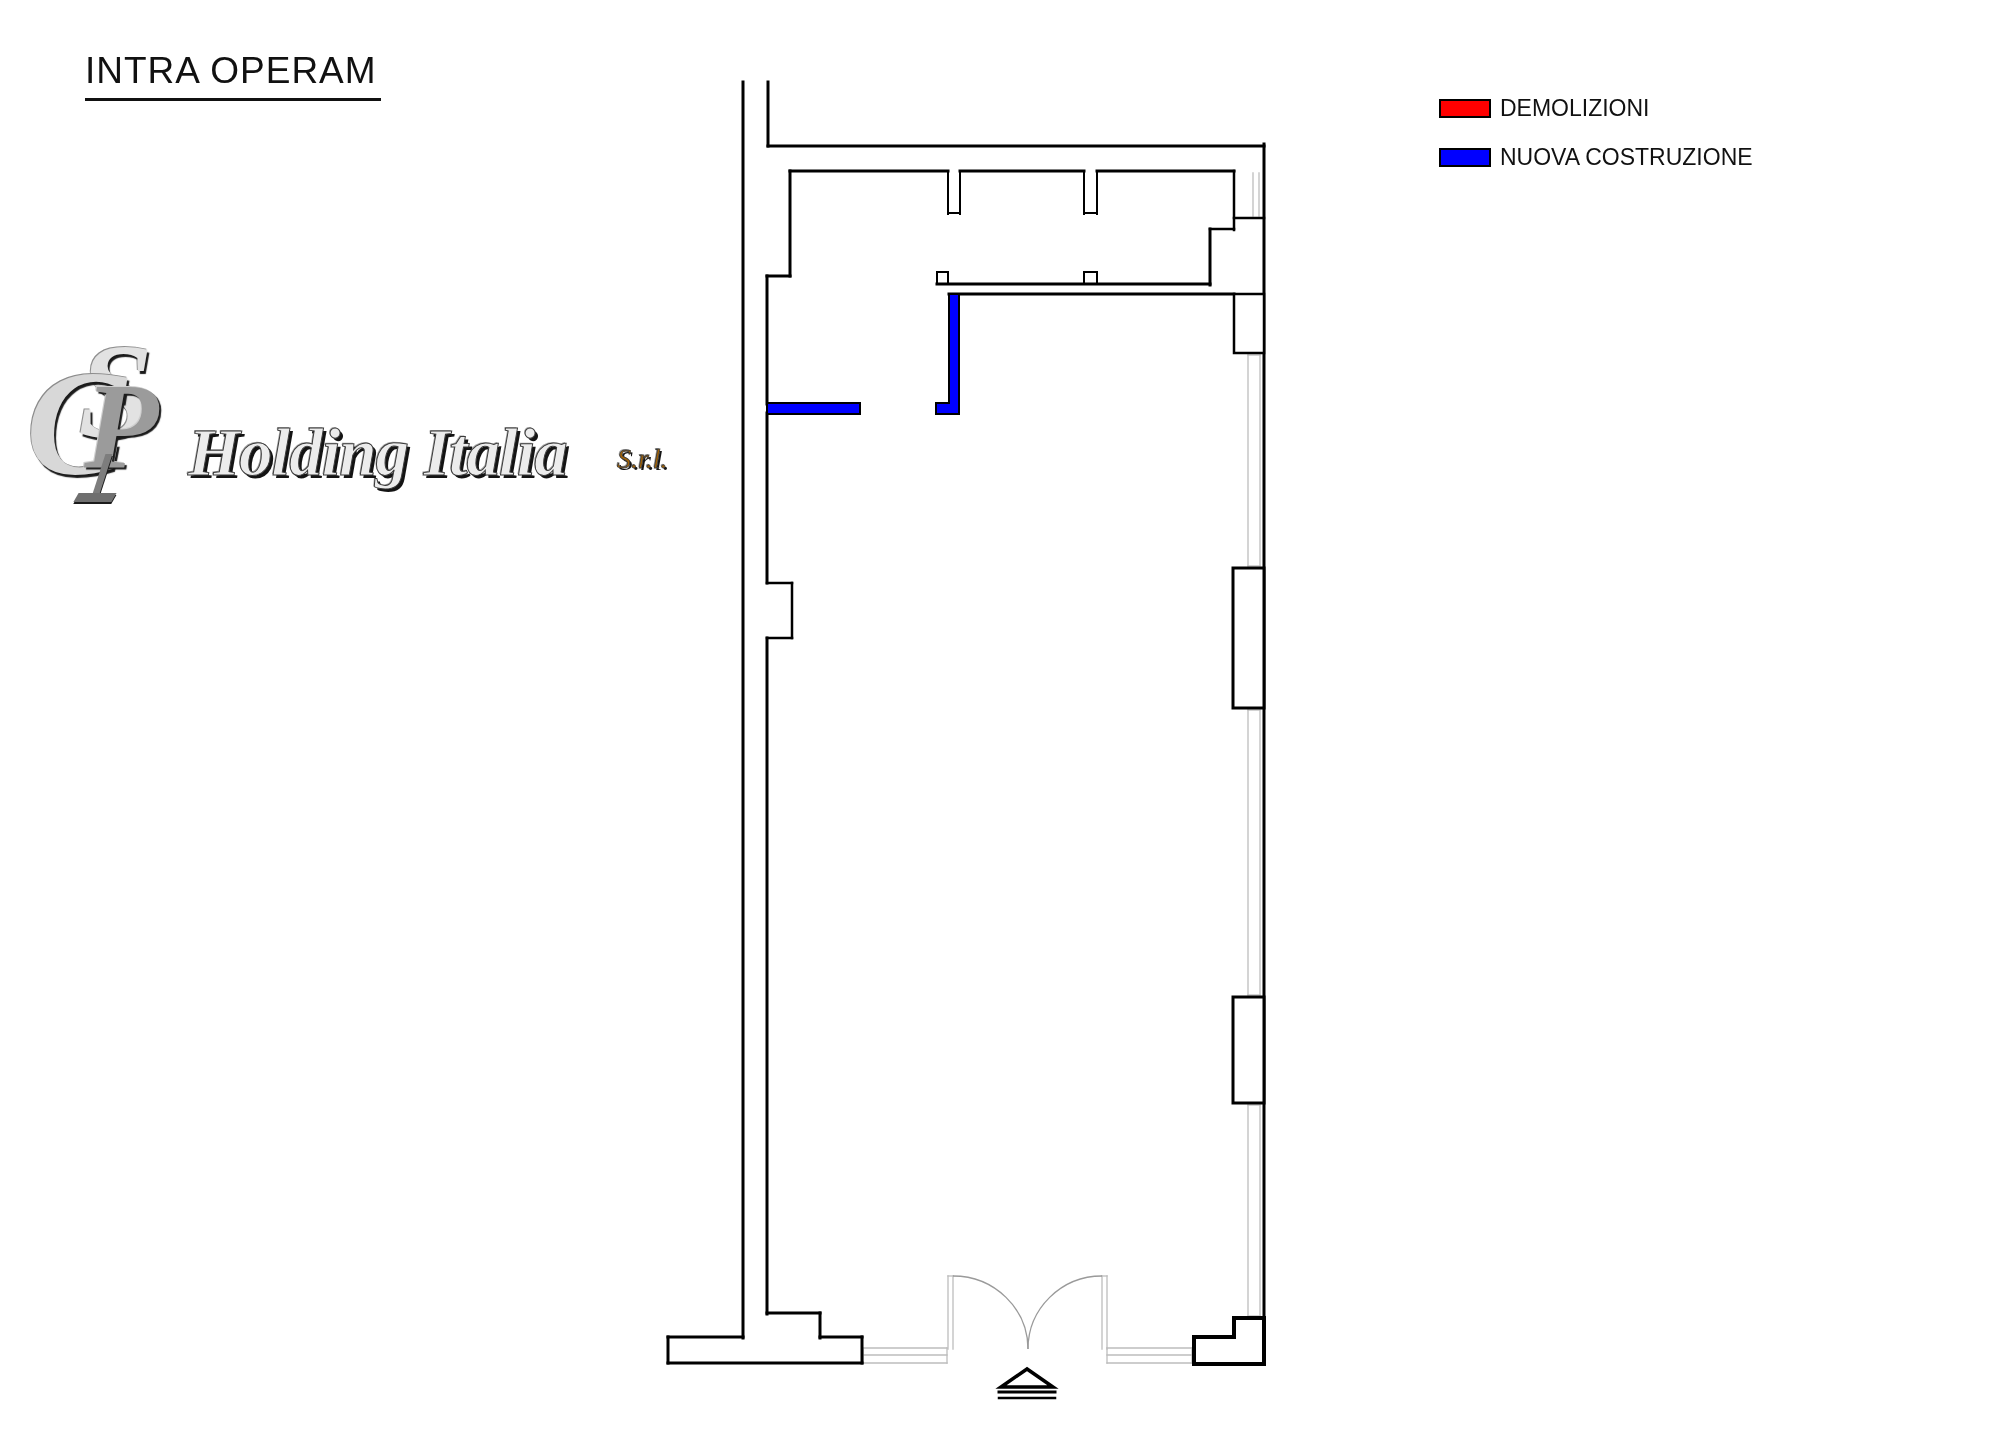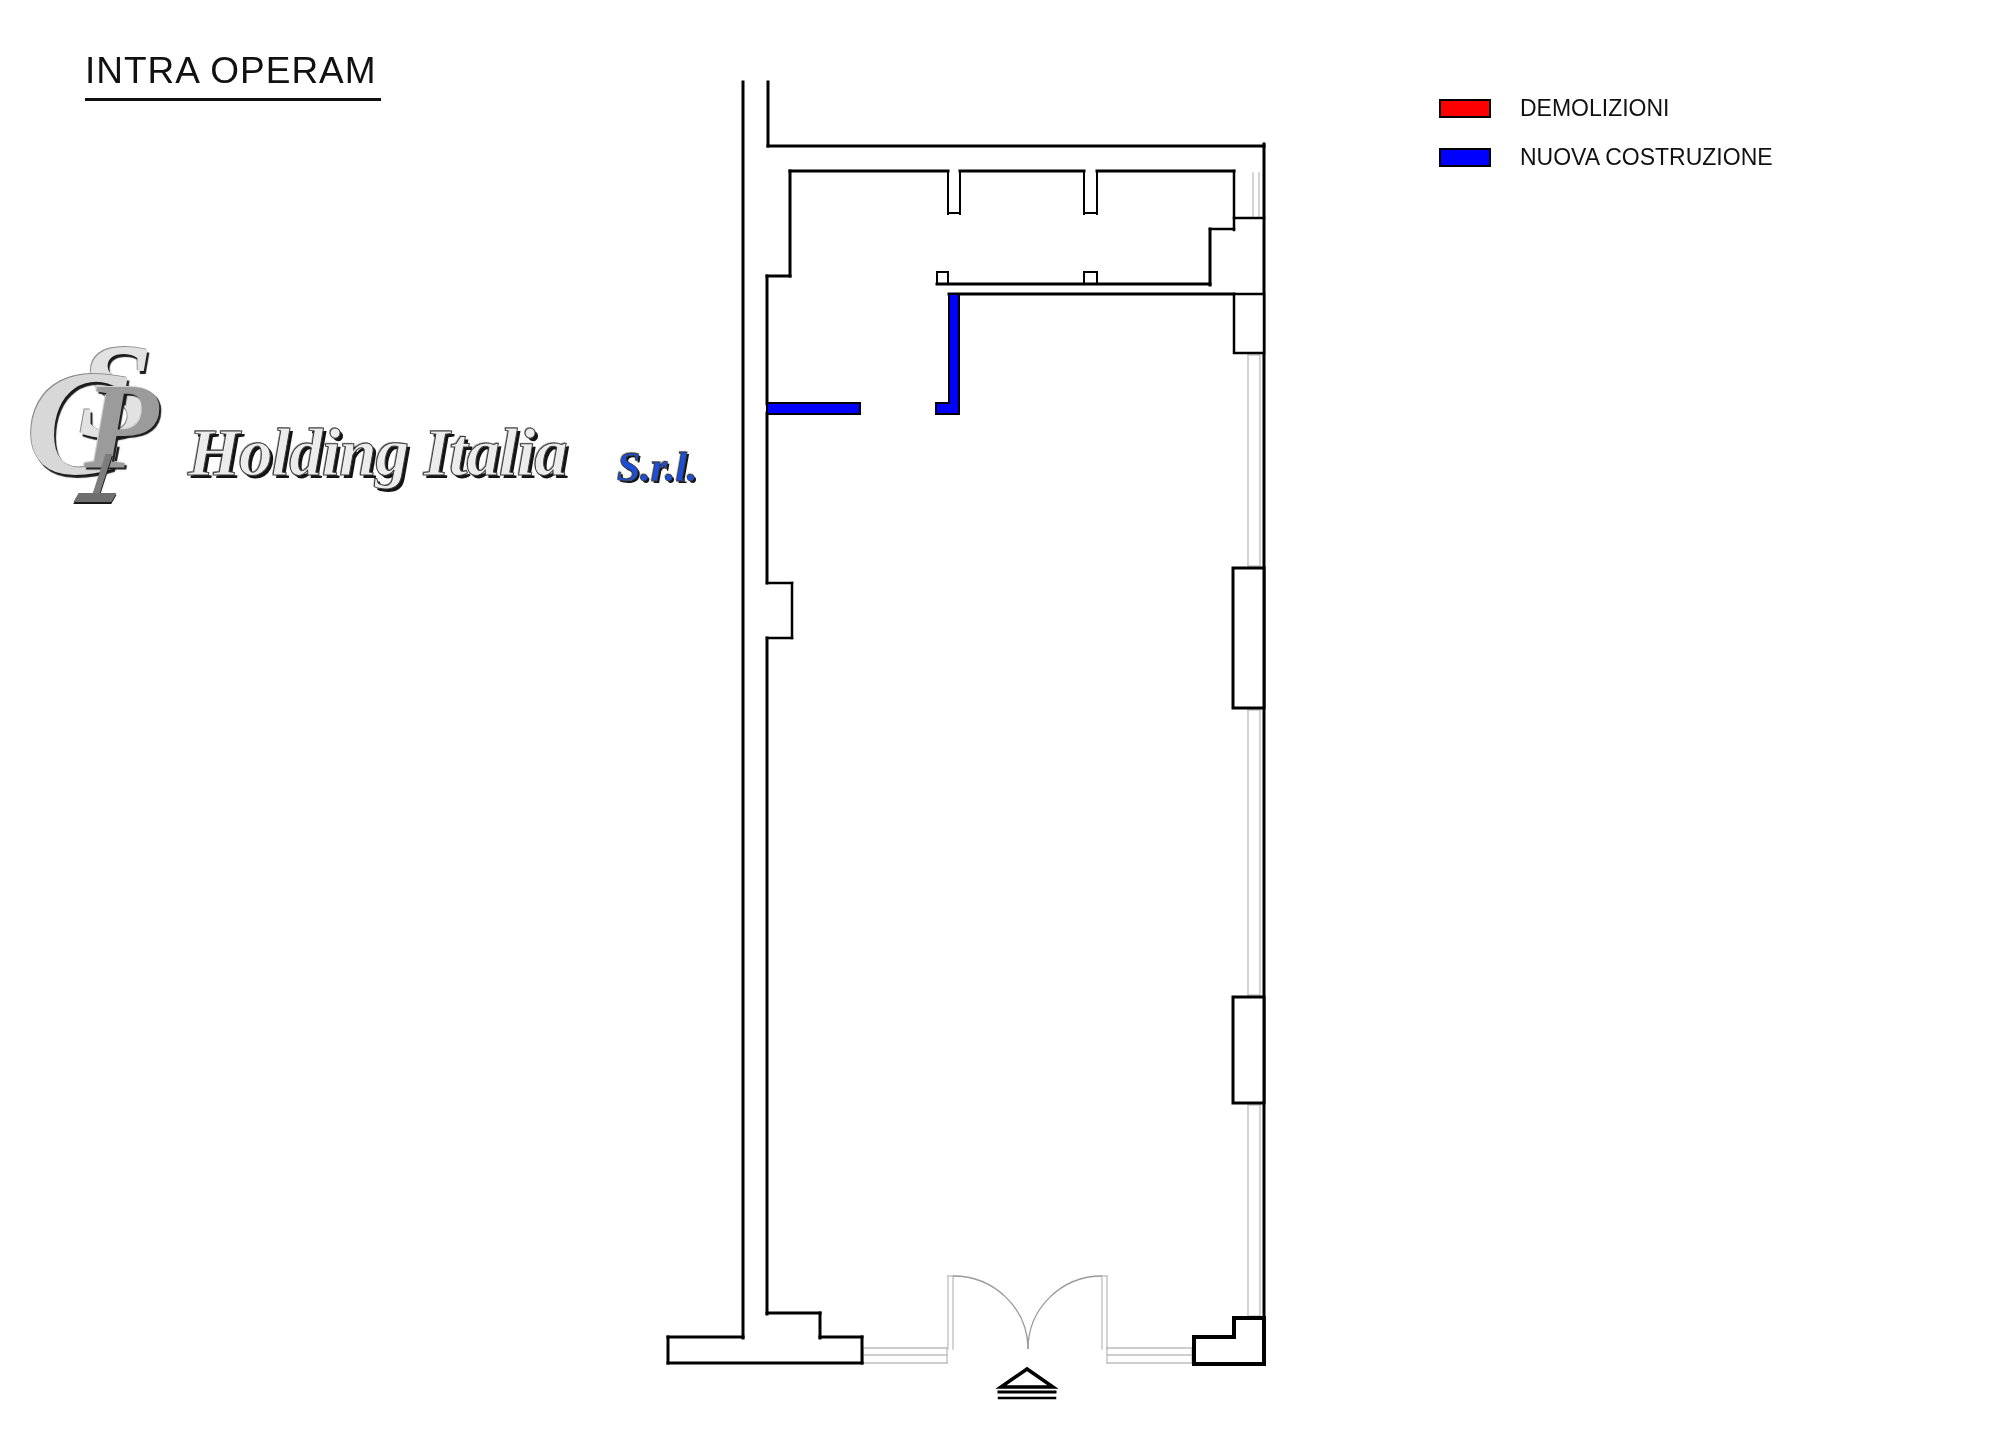--- a/index.html
+++ b/index.html
@@ -6,21 +6,21 @@
   body{width:2000px;height:1444px;position:relative;overflow:hidden;
        font-family:"Liberation Sans",sans-serif;color:#000;}
   .page{position:absolute;inset:0;background:#ffffff;}
 
   
   .title{position:absolute;left:85px;top:50px;font-size:37px;letter-spacing:1px;
          color:#111;border-bottom:3px solid #111;padding:0 4px 6px 0;display:inline-block;}
 
   
   .legend{position:absolute;left:1439px;top:96px;}
-  .legend-row{display:flex;align-items:center;height:24px;margin-bottom:25px;gap:20px;}
+  .legend-row{display:flex;align-items:center;height:24px;margin-bottom:25px;}
   .swatch{width:48px;height:15px;border:2px solid #000;margin-right:9px;flex:none;}
   .legend-label{font-size:23px;color:#111;white-space:nowrap;}
 
   
   .plan-svg{position:absolute;left:0;top:0;width:2000px;height:1444px;}
 
   
   .logo{position:absolute;left:0;top:330px;width:760px;height:200px;
         font-family:"Liberation Serif",serif;}
   .mono{position:absolute;font-style:italic;line-height:1;font-weight:700;}
@@ -31,22 +31,22 @@
   .mono-p{left:84px;top:36px;font-size:122px;color:#9b9b9b;
           text-shadow:2px 2px 1px #1b1b1b,-1px -1px 0 #cfcfcf;}
   .mono-stem{position:absolute;left:98px;top:124px;width:7px;height:46px;background:#7d7d7d;
              transform:skewX(-18deg);box-shadow:1px 2px 0 #1b1b1b;}
   .mono-foot{position:absolute;left:76px;top:163px;width:38px;height:9px;background:#6f6f6f;
              transform:skewX(-30deg);box-shadow:1px 2px 0 #1b1b1b;}
   .logo-name{position:absolute;left:188px;top:84px;font-size:67px;font-style:italic;
              font-weight:700;letter-spacing:-1px;color:#ececec;white-space:nowrap;
              -webkit-text-stroke:1px #3a3a3a;
              text-shadow:3px 3px 0 #141414,-1px -1px 0 #a8a8a8;}
-  .logo-suffix{position:absolute;left:617px;top:113px;font-size:42px;font-style:italic;
-               font-weight:700;color:#1d4ed8;white-space:nowrap;
+  .logo-suffix{position:absolute;left:617px;top:113px;font-size:28px;font-style:italic;
+               font-weight:400;color:#a16207;white-space:nowrap;
                -webkit-text-stroke:0.8px #3a3a3a;
                text-shadow:2px 2px 0 #141414,-1px -1px 0 #a8a8a8;}
 </style>
 </head>
 <body>
 
 <div class="page">
 
   <div class="title">INTRA OPERAM</div>
 

